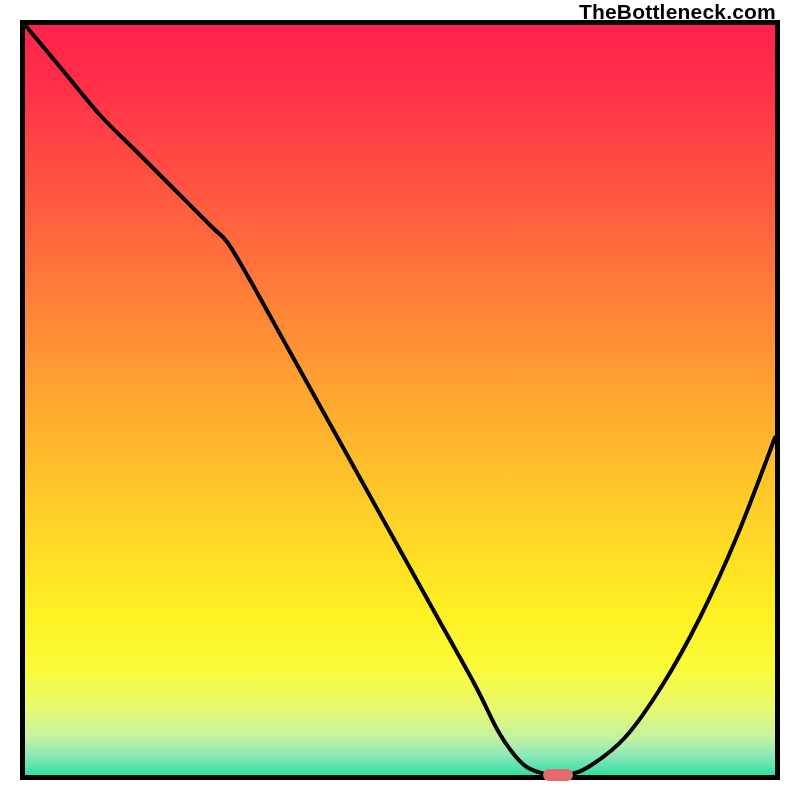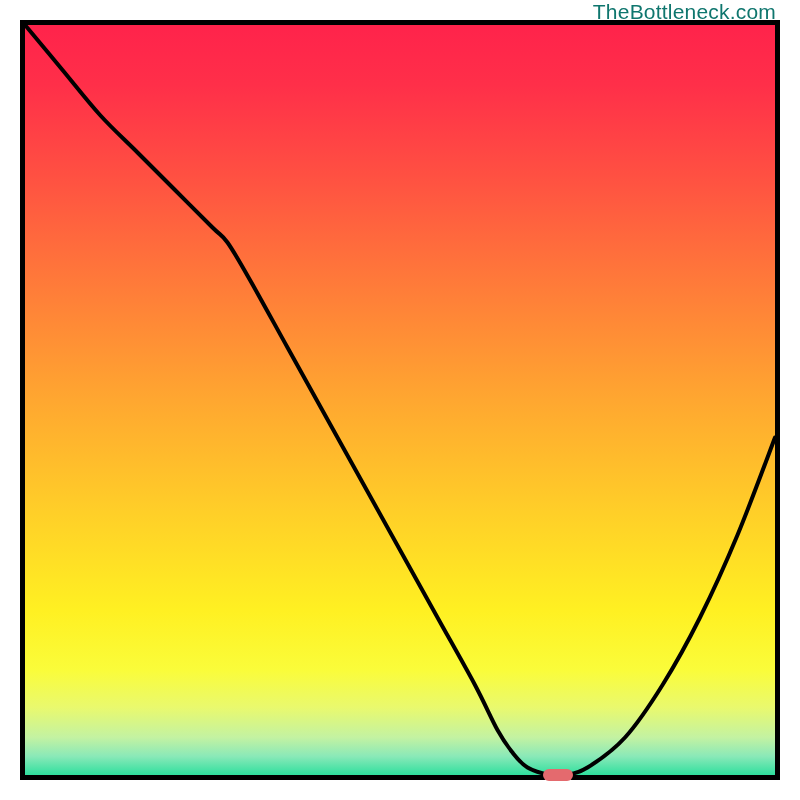--- a/index.html
+++ b/index.html
@@ -25,22 +25,22 @@
     top: 0;
     width: 750px;
     height: 750px;
   }
   .watermark {
     position: absolute;
     top: 0px;
     right: 24px;
     font-family: Arial, Helvetica, sans-serif;
     font-size: 21px;
-    font-weight: 400;
-    color: #0f766e;
+    font-weight: 700;
+    color: #000000;
     letter-spacing: 0.2px;
   }
   .marker {
     position: absolute;
     background: #e46a6e;
     border-radius: 8px;
   }
   svg.curve {
     position: absolute;
     left: 0;

